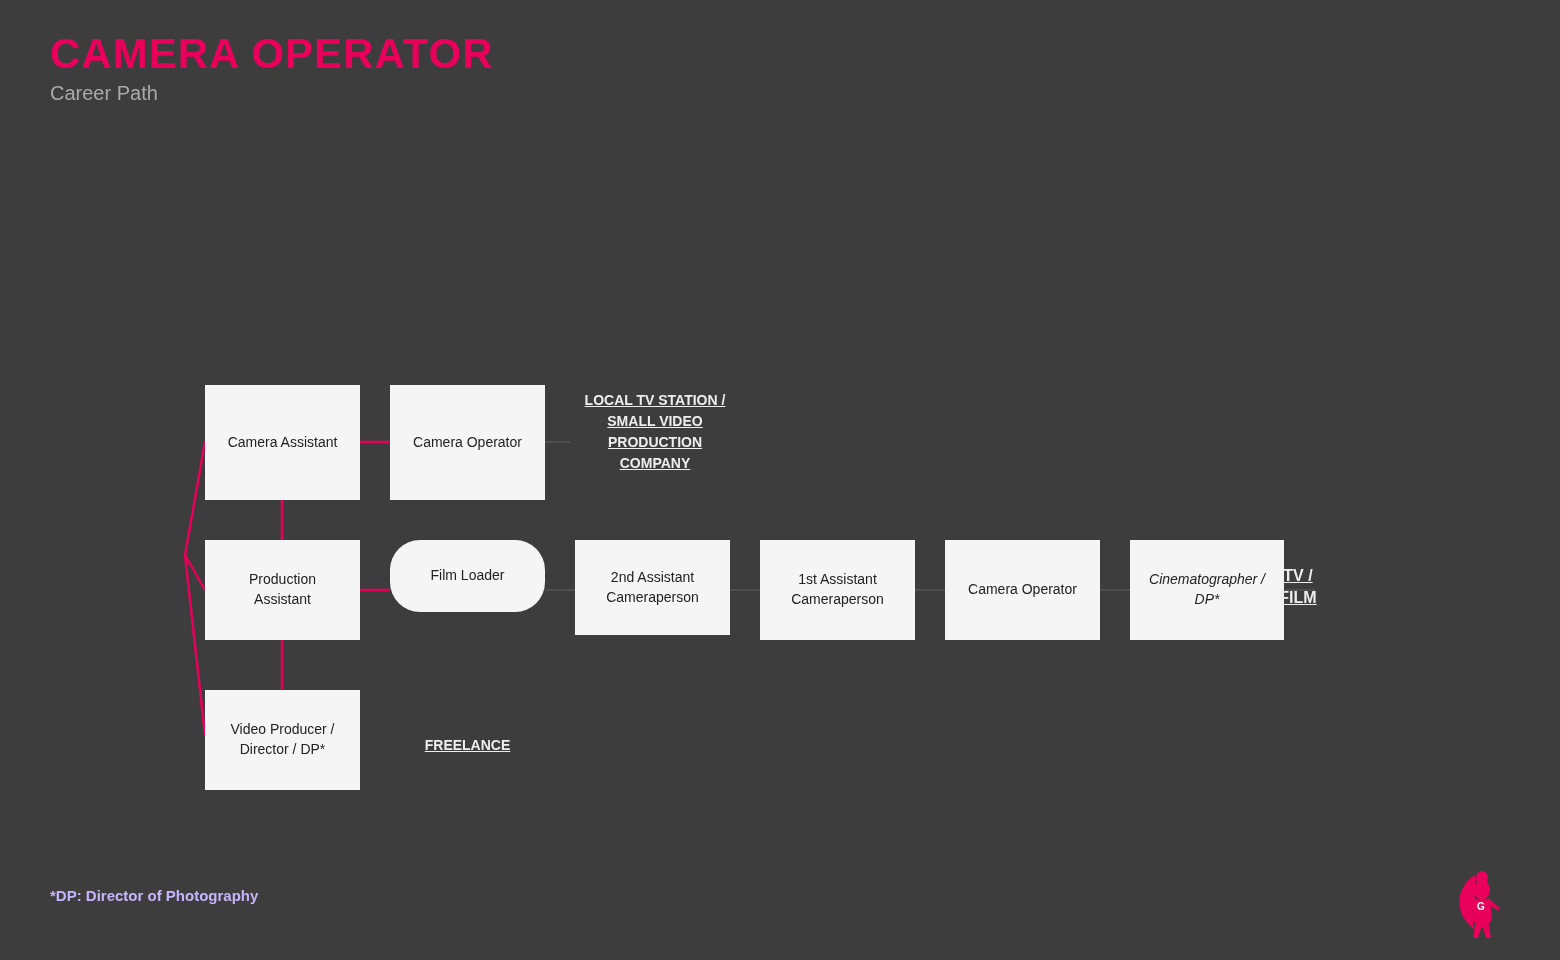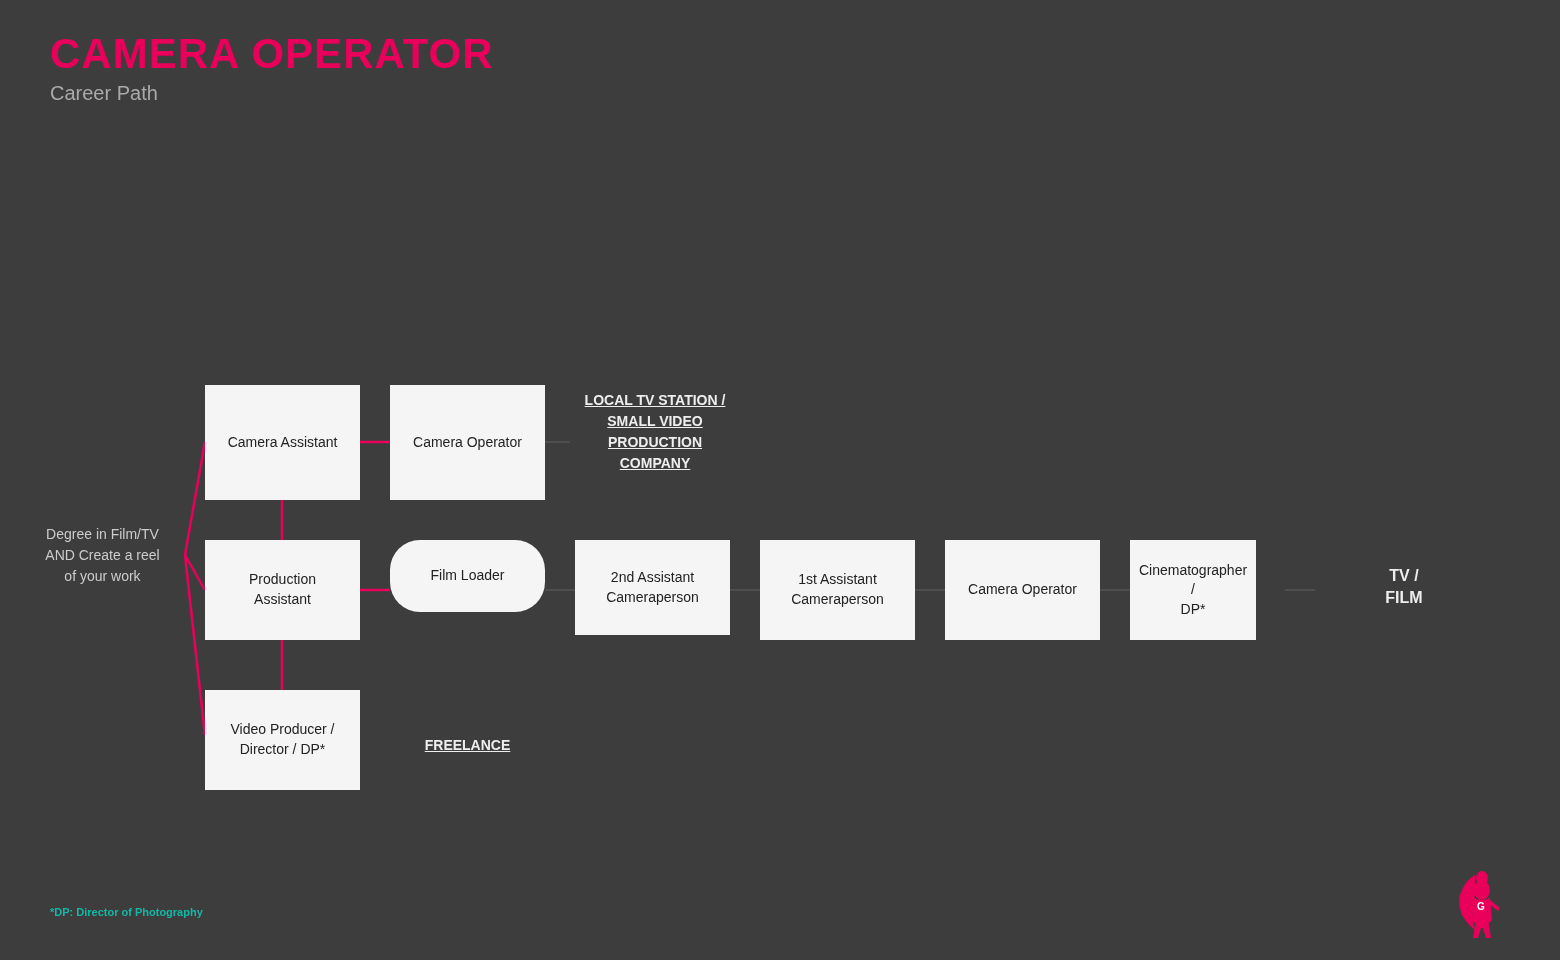--- a/index.html
+++ b/index.html
@@ -97,25 +97,25 @@
       position: absolute;
       top: 0;
       left: 0;
       width: 1560px;
       height: 700px;
       pointer-events: none;
     }
 
     .footnote {
       position: absolute;
-      bottom: 42px;
+      bottom: 56px;
       left: 50px;
-      font-size: 11px;
+      font-size: 15px;
       font-weight: 700;
-      color: #14b8a6;
+      color: #c4b5fd;
     }
 
     
     .logo {
       position: absolute;
       bottom: 20px;
       right: 40px;
       width: 80px;
       height: 80px;
     }
@@ -152,25 +152,20 @@
 
     <line x1="1100" y1="430" x2="1130" y2="430" stroke="#555" stroke-width="1.5"></line>
 
     <line x1="1285" y1="430" x2="1315" y2="430" stroke="#555" stroke-width="1.5"></line>
 
     <line x1="282" y1="325" x2="282" y2="380" stroke="#e8005a" stroke-width="2.5"></line>
 
     <line x1="282" y1="480" x2="282" y2="530" stroke="#e8005a" stroke-width="2.5"></line>
   </svg>
 
-  <div class="entry-box" style="left:15px; top:345px; width:175px; height:100px;">
-    <span style="font-size:14px; color:#ccc; line-height:1.5;">
-      Degree in Film/TV<br>AND Create a reel<br>of your work
-    </span>
-  </div>
 
   <div class="box" style="left:205px; top:225px; width:155px; height:115px;">
     <span>Camera Assistant</span>
   </div>
 
   <div class="box" style="left:205px; top:380px; width:155px; height:100px;">
     <span>Production<br>Assistant</span>
   </div>
 
   <div class="box" style="left:205px; top:530px; width:155px; height:100px;text-align:center;">
@@ -198,25 +193,25 @@
   </div>
 
   <div class="box" style="left:760px; top:380px; width:155px; height:100px;">
     <span>1st Assistant<br>Cameraperson</span>
   </div>
 
   <div class="box" style="left:945px; top:380px; width:155px; height:100px;">
     <span>Camera Operator</span>
   </div>
 
-  <div class="box" style="left:1130px; top:380px; width:126px; height:100px;">
+  <div class="box" style="left:1130px; top:380px; width:154px; height:100px;font-style:italic;">
     <span>Cinematographer /<br>DP*</span>
   </div>
 
-  <div class="tv-film-label" style="left:1364px; top:405px; width:80px;">
+  <div class="tv-film-label" style="left:1258px; top:405px; width:80px;text-decoration:underline;">
     TV /<br>FILM
   </div>
 
 </div>
 
 <div class="footnote">*DP: Director of Photography</div>
 
 <div class="logo">
   <svg viewBox="0 0 80 80" xmlns="http://www.w3.org/2000/svg">
 

